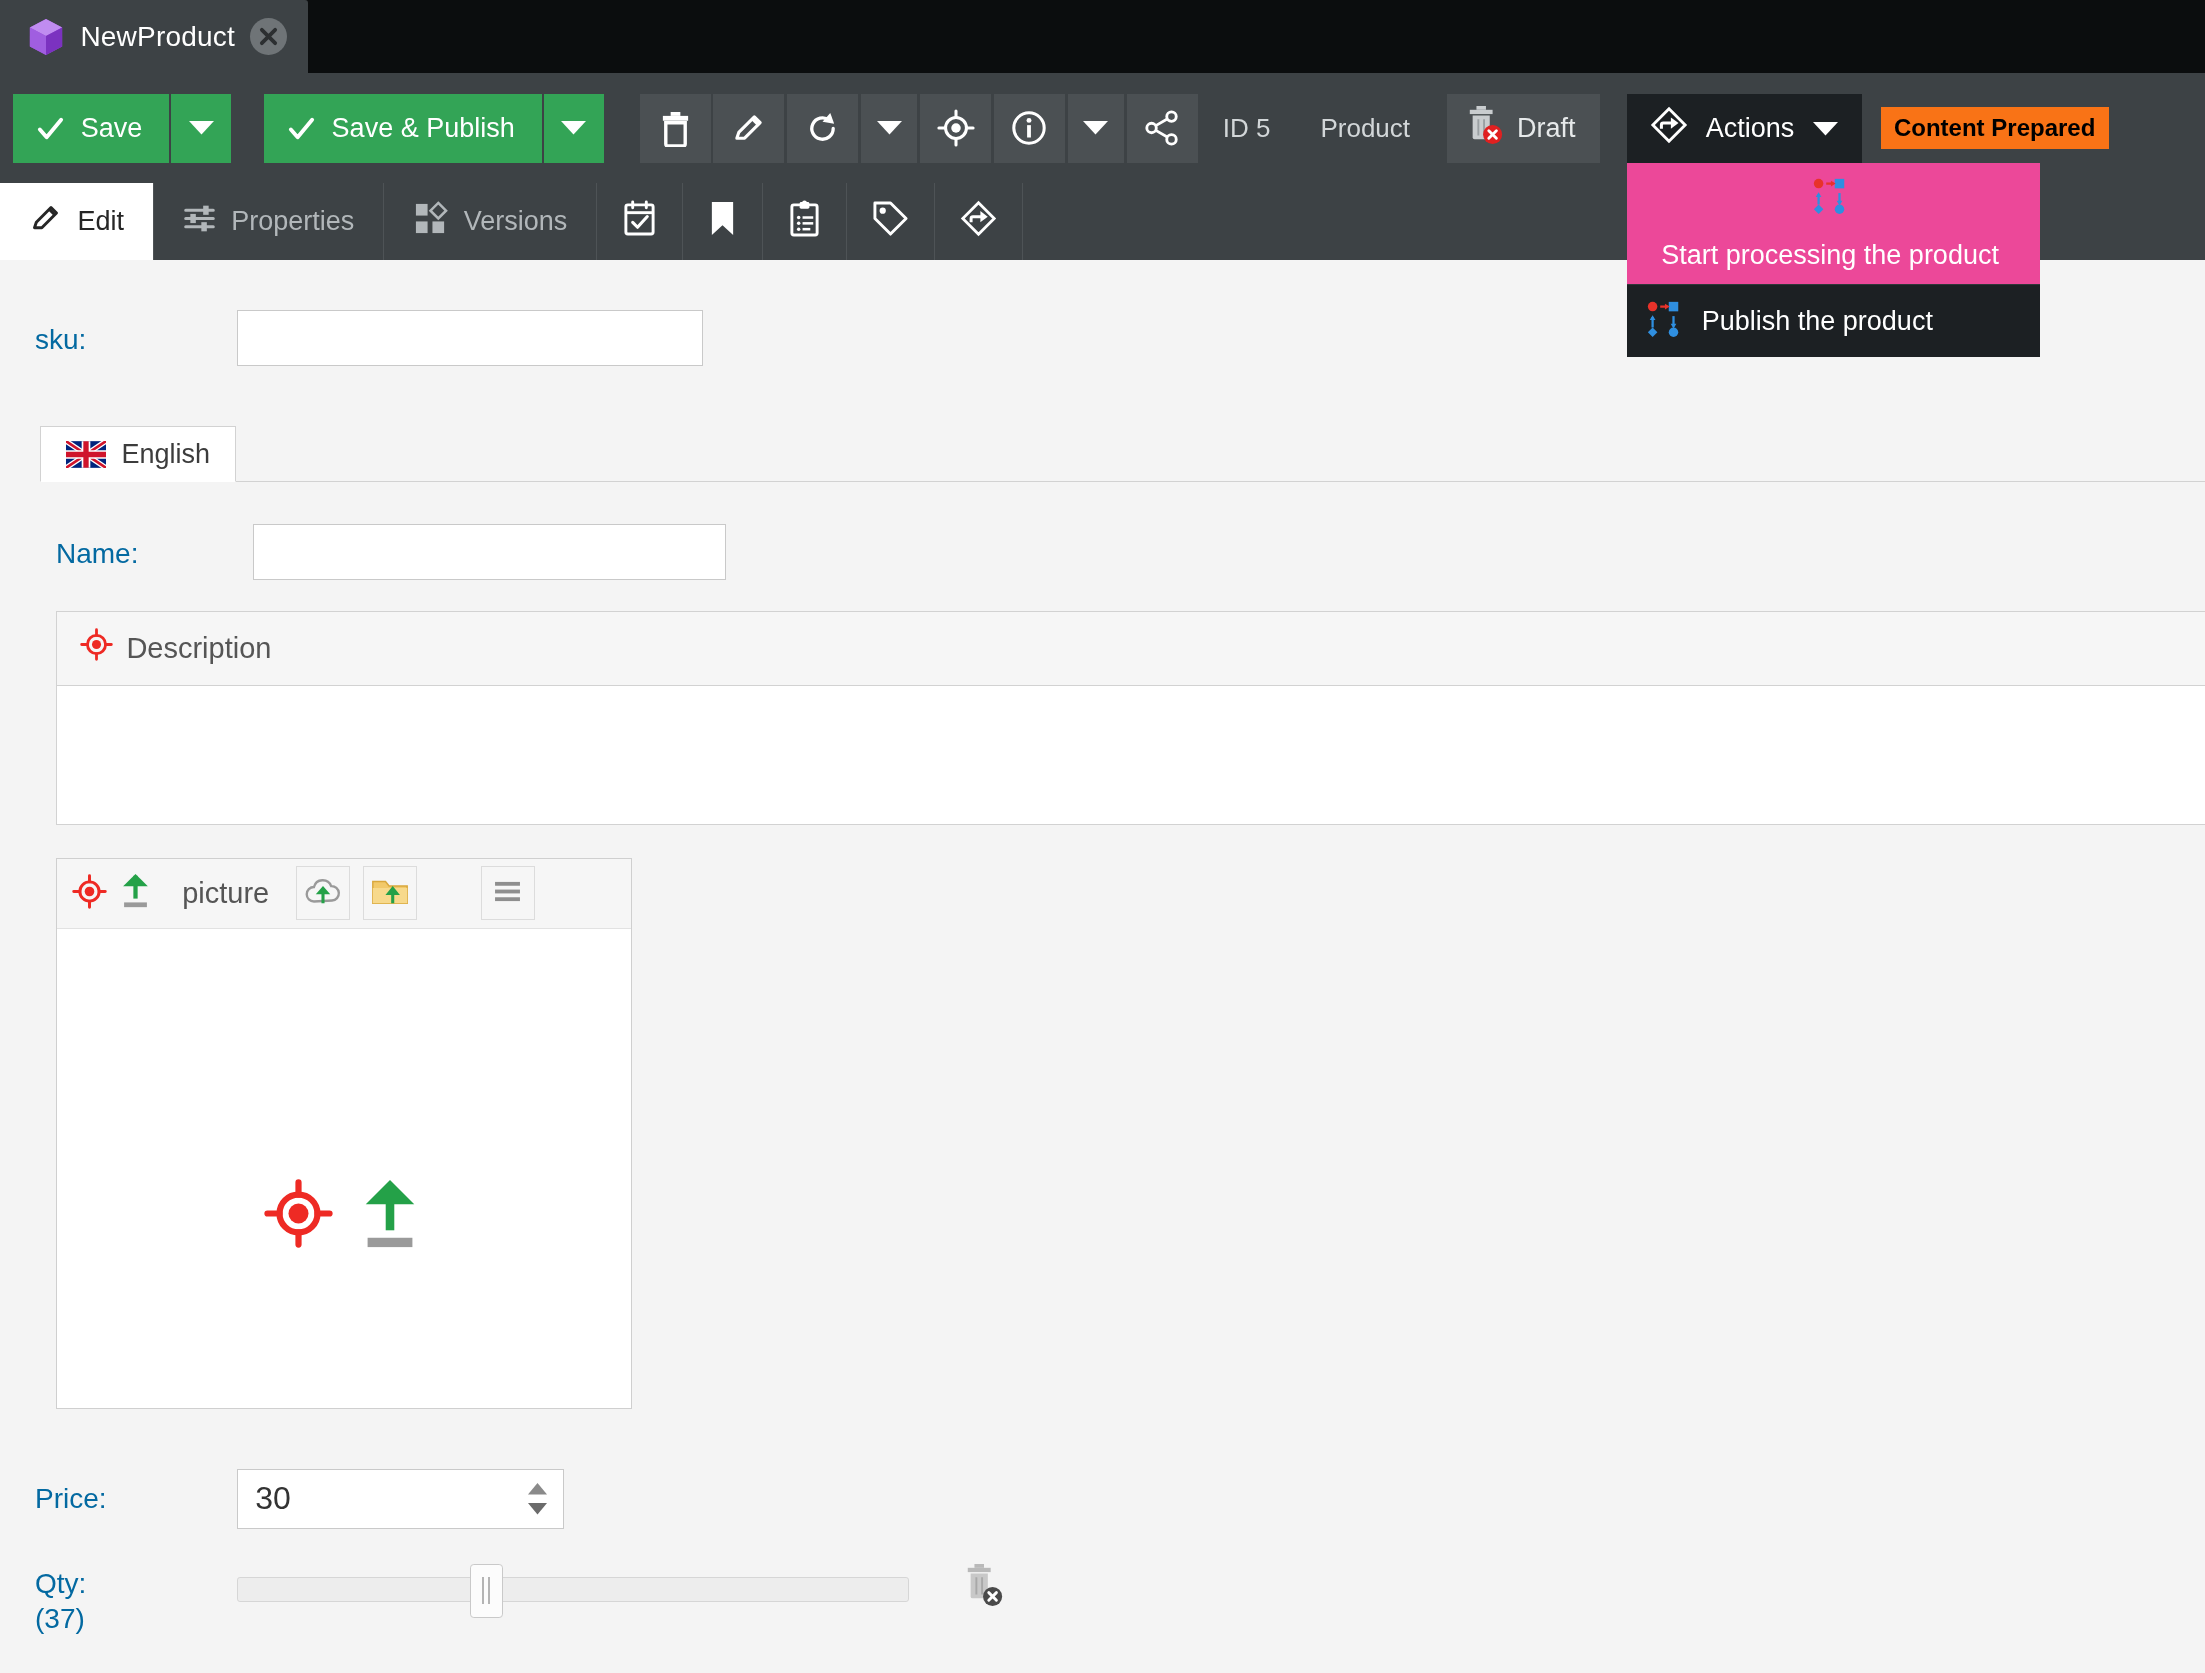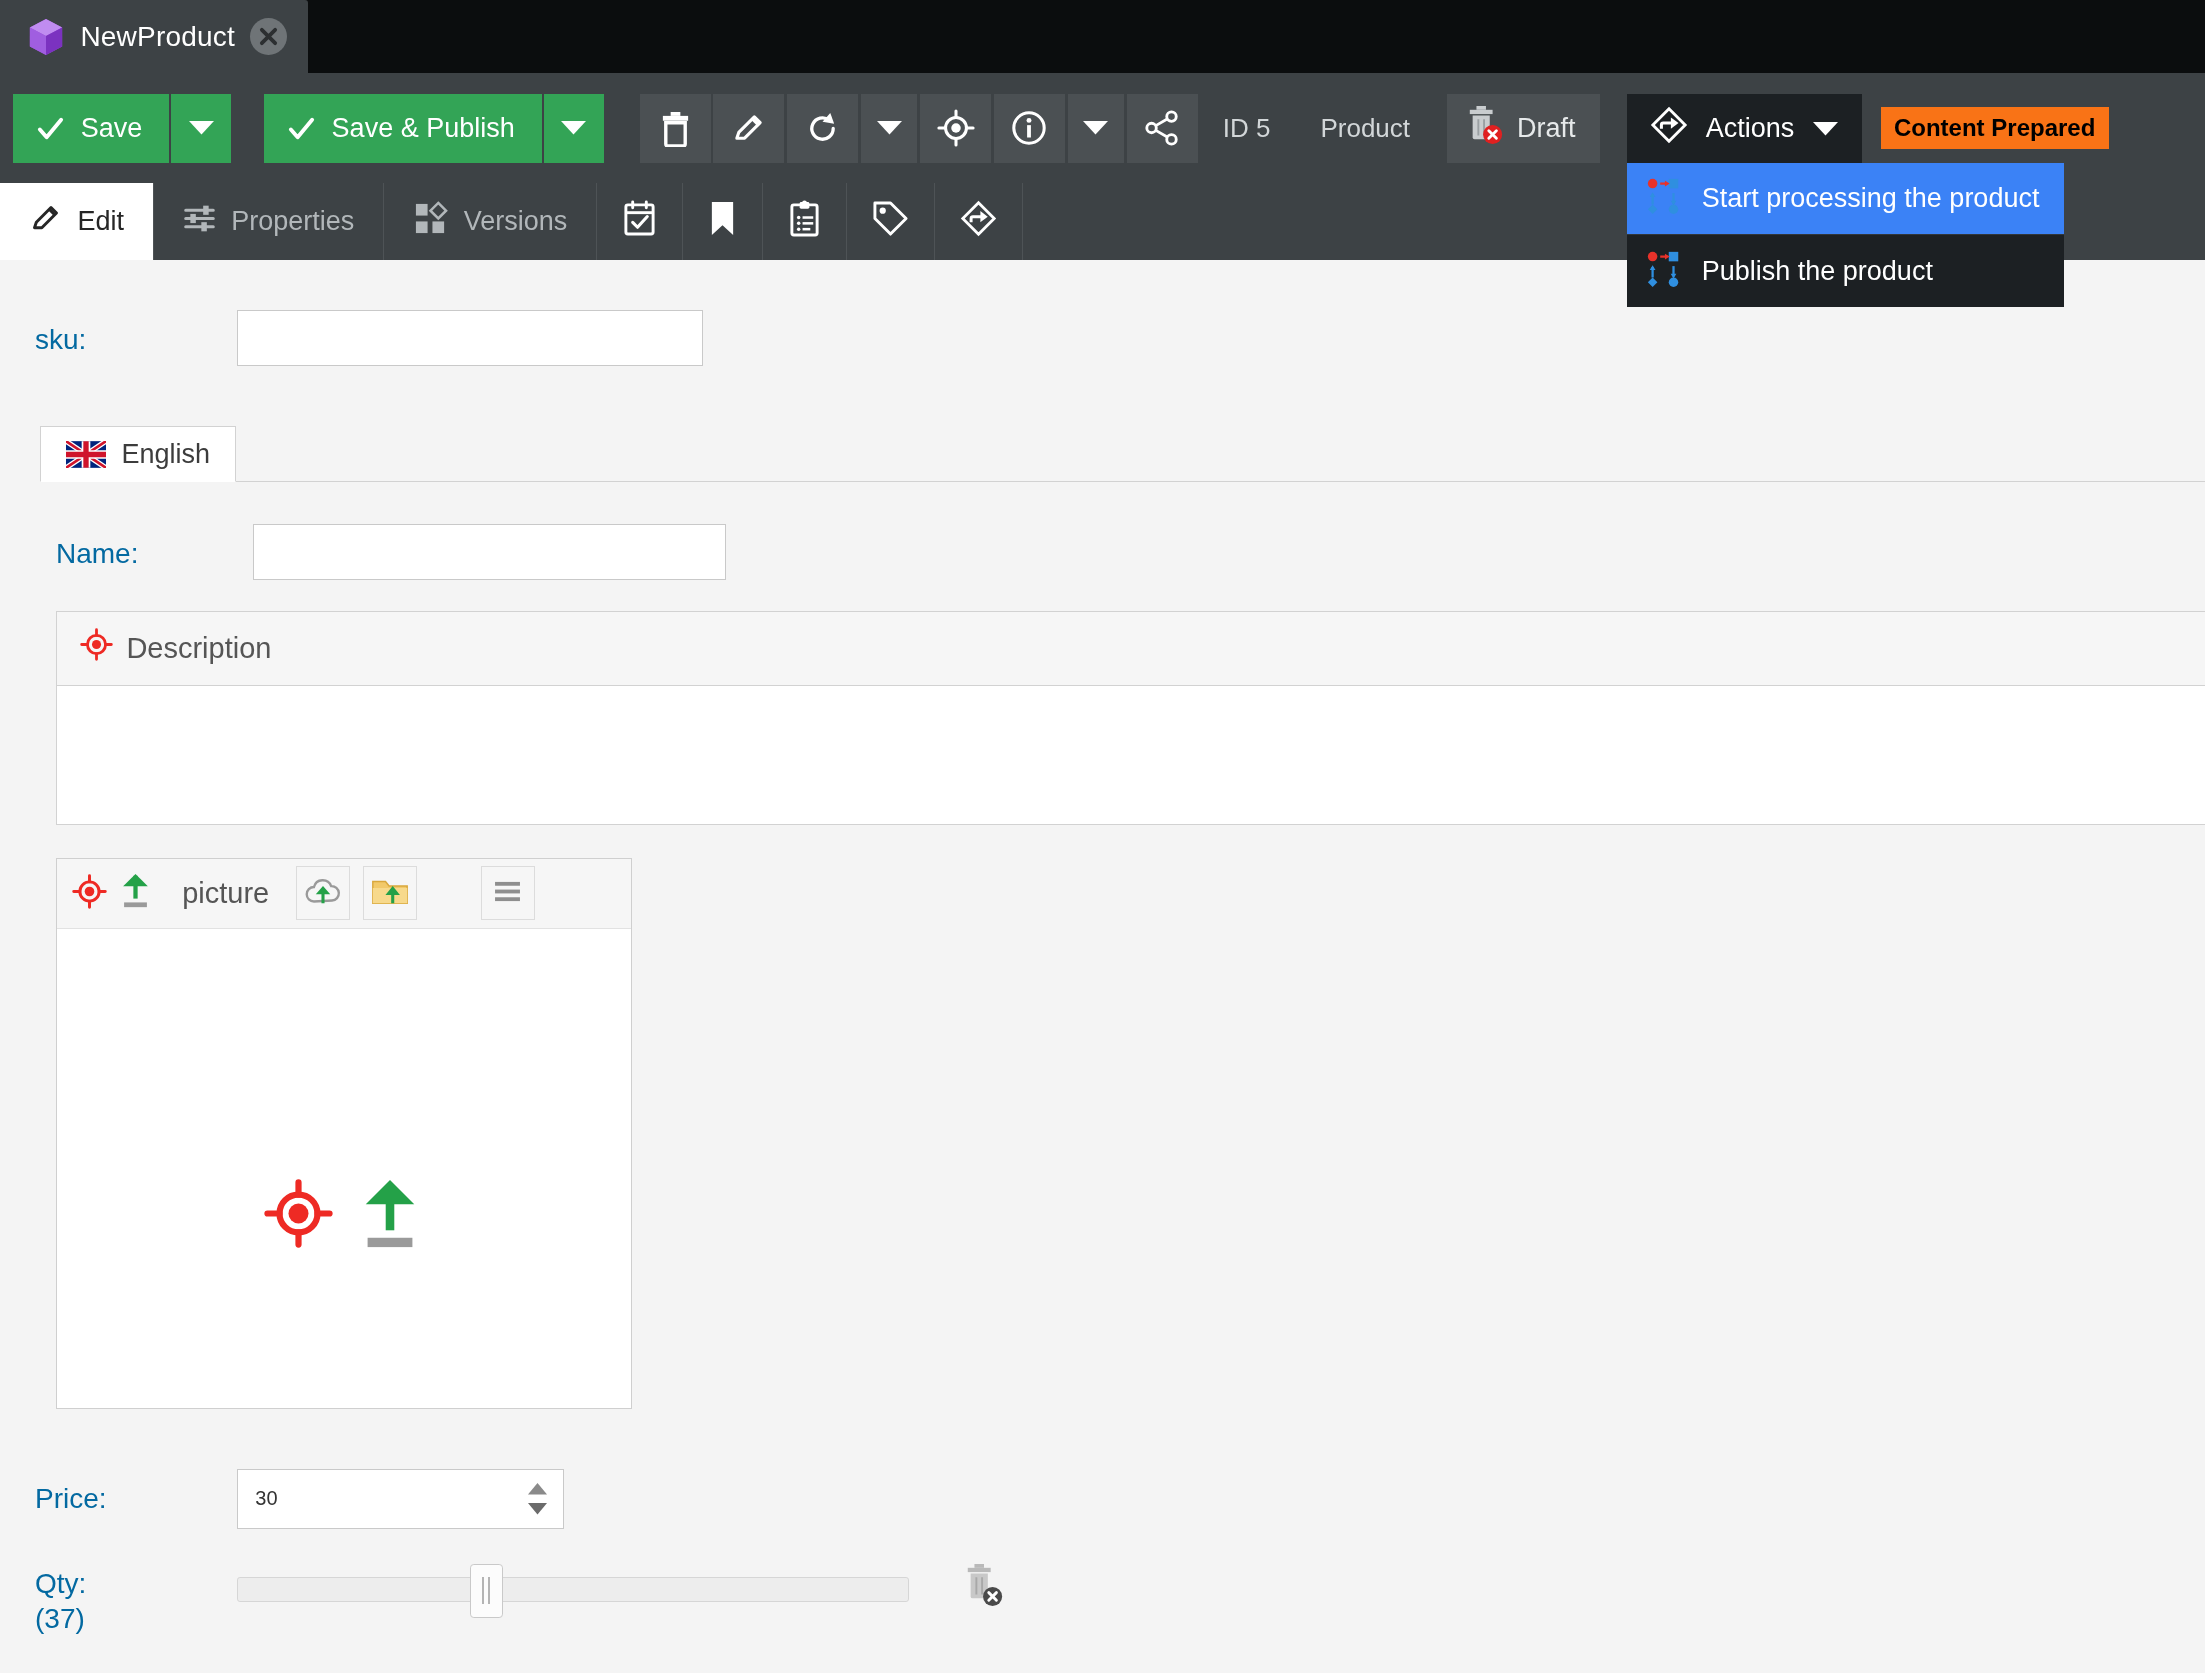--- a/index.html
+++ b/index.html
@@ -132,21 +132,21 @@
     display: flex; align-items: center;
     gap: 19px;
     padding: 13.4px 25px 13.4px 17.3px;
     color: #ffffff;
     font-size: 27px;
     white-space: nowrap;
     cursor: pointer;
     border-bottom: 1px solid #31363a;
   }
   .menu-item:last-child { border-bottom: none; }
-  .menu-item.highlight { background: #3b82f6; }
+  .menu-item.highlight { background: #ec4899; flex-direction: column; }
 
   
   .tabbar {
     height: 77px;
     background: #3d4245;
     display: flex;
     align-items: stretch;
   }
   .tab {
     display: flex; align-items: center;
@@ -253,21 +253,21 @@
   }
 
   
   .spin {
     width: 327px; height: 60px;
     border: 1px solid #c9c9c9;
     background: #fff;
     display: flex; align-items: center;
     position: relative;
   }
-  .spin-val { font-size: 20px; color: #333; padding-left: 17.3px; }
+  .spin-val { font-size: 32px; color: #333; padding-left: 17.3px; }
   .spin-arrows {
     position: absolute; right: 15.4px; top: 0; bottom: 0;
     display: flex; flex-direction: column; justify-content: center; gap: 5.8px;
     cursor: pointer;
   }
   .slider {
     width: 672px; height: 25px;
     background: #ededed;
     border: 1px solid #d6d6d6;
     border-radius: 2.9px;

